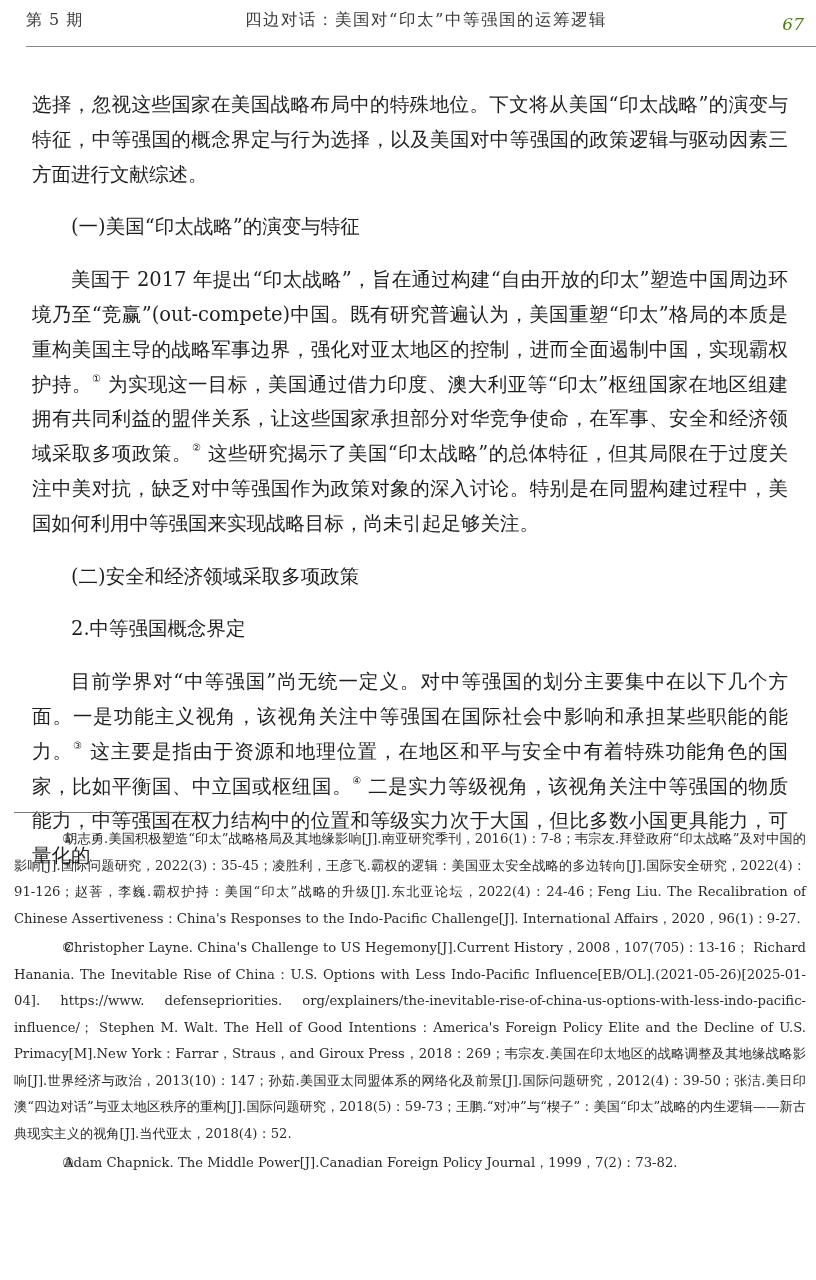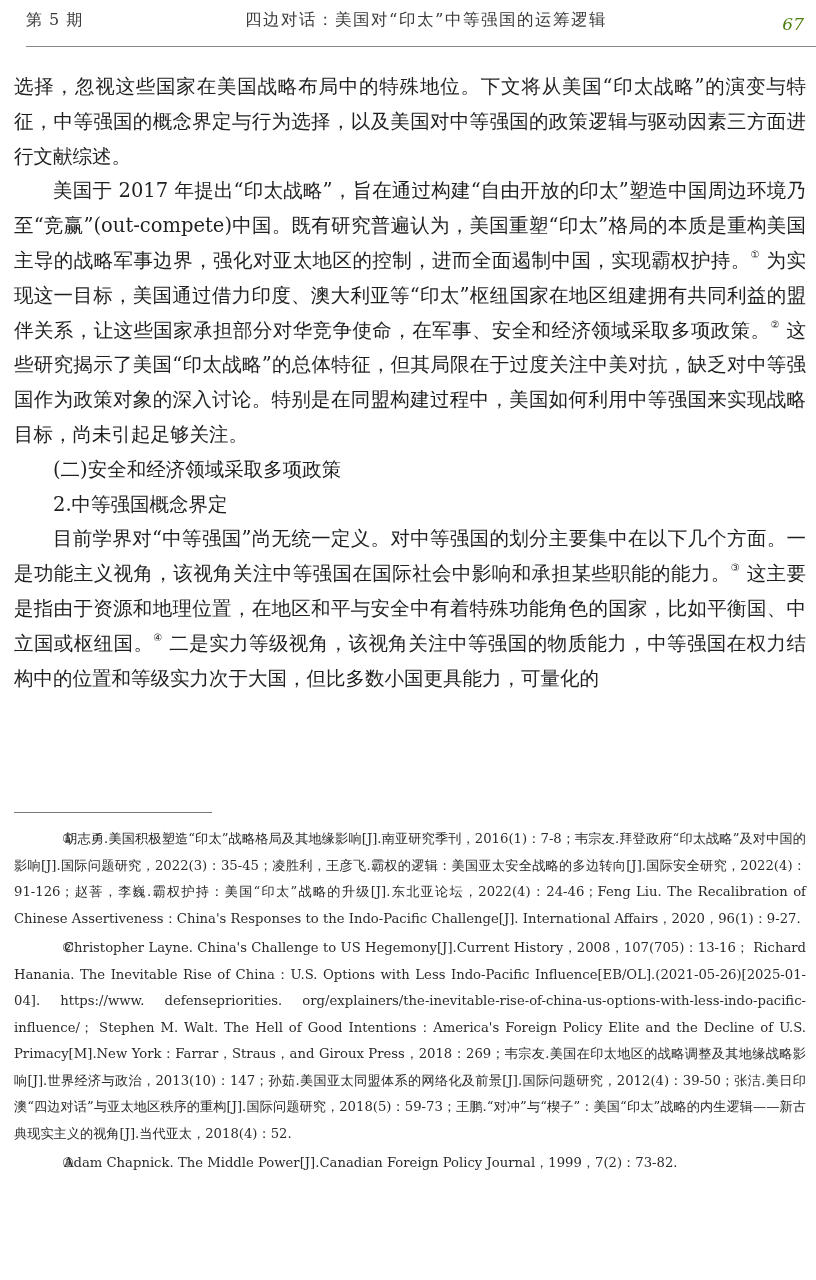--- a/index.html
+++ b/index.html
@@ -23,21 +23,21 @@
   }
   .header .page-num {
     position: absolute; right: 14px; top: 14px;
     font-size: 17px; font-style: italic; color: #4d7c0f;
   }
   .body-text {
     position: absolute; left: 14px; top: 70px; width: 792px;
     font-size: 19.5px; line-height: 34.8px; color: #1f1f1f;
     text-align: justify;
   }
-  .body-text p { margin: 0; }
+  .body-text p { margin: 18px; }
   .body-text .indent { text-indent: 39px; }
   .body-text .heading { text-indent: 39px; }
   .fnref { font-size: 10px; vertical-align: 9px; line-height: 0; }
   .footnote-rule {
     position: absolute; left: 14px; top: 812px; width: 198px; height: 0;
     border-top: 1.3px solid #777;
   }
   .footnotes {
     position: absolute; left: 14px; top: 826px; width: 792px;
     font-size: 13.2px; line-height: 26.5px; color: #2a2a2a;
@@ -51,20 +51,21 @@
 
 <div class="header">
   <span class="issue">第 5 期</span>
   <span class="running-title">四边对话：美国对“印太”中等强国的运筹逻辑</span>
   <span class="page-num">67</span>
 </div>
 
 <div class="body-text">
   <p><span>选择，忽视这些国家在美国战略布局中的特殊地位。下文将从美国“印太战略”的演变与特征，中等强国的概念界定与行为选择，以及美国对中等强国的政策逻辑与驱动因素三方面进行文献综述。</span></p>
 
+  <p class="heading">(一)美国“印太战略”的演变与特征</p>
 
   <p class="indent"><span>美国于 2017 年提出“印太战略”，旨在通过构建“自由开放的印太”塑造中国周边环境乃至“竞赢”(out-compete)中国。既有研究普遍认为，美国重塑“印太”格局的本质是重构美国主导的战略军事边界，强化对亚太地区的控制，进而全面遏制中国，实现霸权护持。</span><sup class="fnref">①</sup><span> 为实现这一目标，美国通过借力印度、澳大利亚等“印太”枢纽国家在地区组建拥有共同利益的盟伴关系，让这些国家承担部分对华竞争使命，在军事、安全和经济领域采取多项政策。</span><sup class="fnref">②</sup><span> 这些研究揭示了美国“印太战略”的总体特征，但其局限在于过度关注中美对抗，缺乏对中等强国作为政策对象的深入讨论。特别是在同盟构建过程中，美国如何利用中等强国来实现战略目标，尚未引起足够关注。</span></p>
 
   <p class="heading">(二)安全和经济领域采取多项政策</p>
 
   <p class="heading">2.中等强国概念界定</p>
 
   <p class="indent"><span>目前学界对“中等强国”尚无统一定义。对中等强国的划分主要集中在以下几个方面。一是功能主义视角，该视角关注中等强国在国际社会中影响和承担某些职能的能力。</span><sup class="fnref">③</sup><span> 这主要是指由于资源和地理位置，在地区和平与安全中有着特殊功能角色的国家，比如平衡国、中立国或枢纽国。</span><sup class="fnref">④</sup><span> 二是实力等级视角，该视角关注中等强国的物质能力，中等强国在权力结构中的位置和等级实力次于大国，但比多数小国更具能力，可量化的</span></p>
 </div>
 

